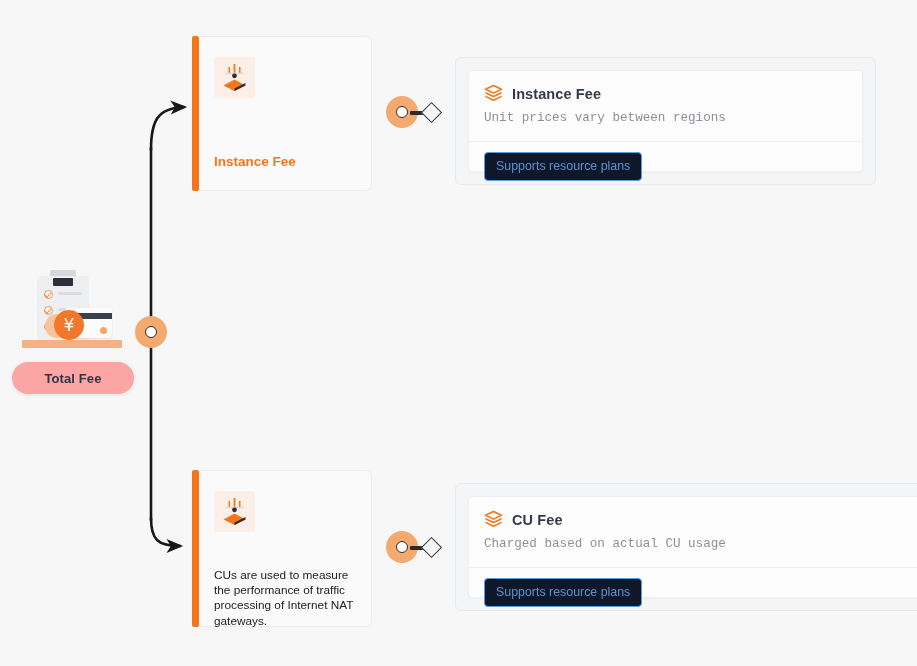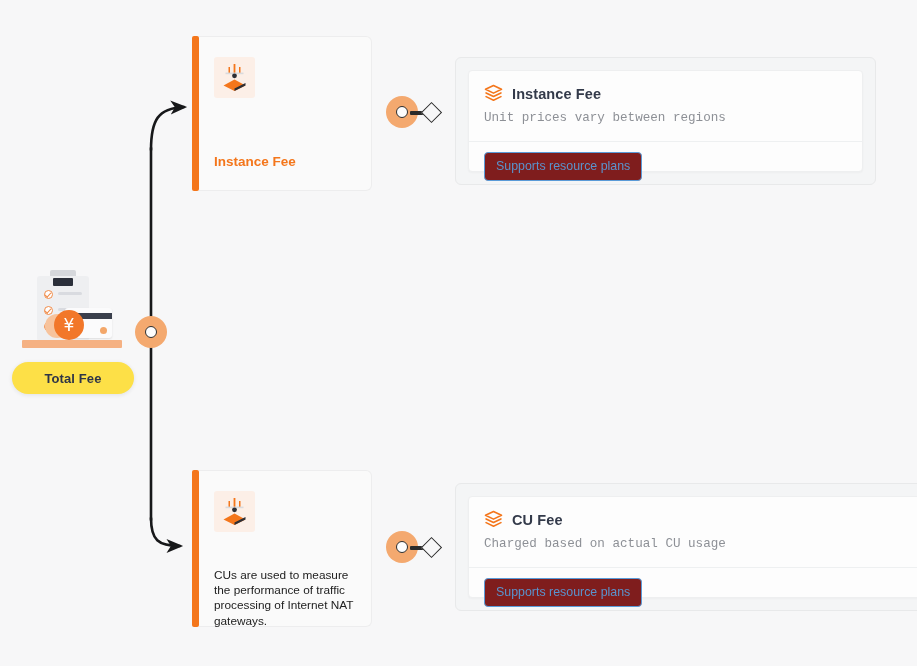--- a/index.html
+++ b/index.html
@@ -130,21 +130,21 @@
     color: #fff;
     font-size: 17px;
     line-height: 30px;
     text-align: center;
     font-family: "DejaVu Sans", sans-serif;
   }
   .total-fee-pill {
     margin-top: 5px;
     width: 122px;
     height: 32px;
-    background: #fde047;
+    background: #fca5a5;
     border-radius: 16px;
     box-shadow: 0 1px 4px rgba(32,40,60,.10);
     color: #2f3547;
     font-size: 13px;
     font-weight: bold;
     display: flex;
     align-items: center;
     justify-content: center;
     letter-spacing: .1px;
   }
@@ -301,21 +301,21 @@
   }
   .detail-foot {
     position: absolute;
     left: 15px;
     top: 81px;
   }
   .plan-chip {
     display: inline-block;
     border: 1px solid #5a9bd8;
     color: #5a93cd;
-    background: #7f1d1d;
+    background: #0f172a;
     border-radius: 4px;
     font-size: 12.4px;
     padding: 6px 11px 7px;
     cursor: pointer;
   }
 </style>
 </head>
 <body>
 
 <div id="stage">

